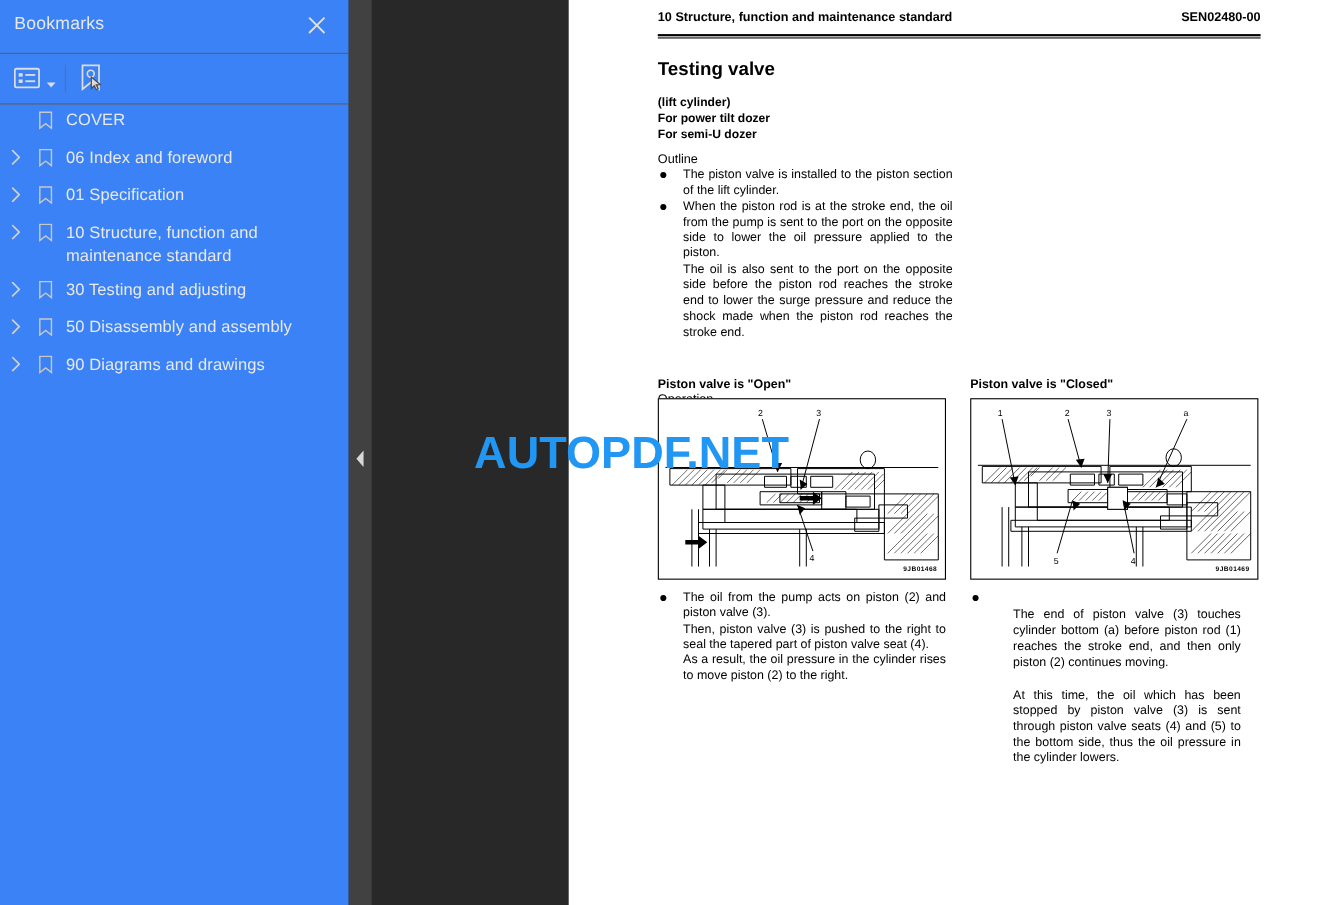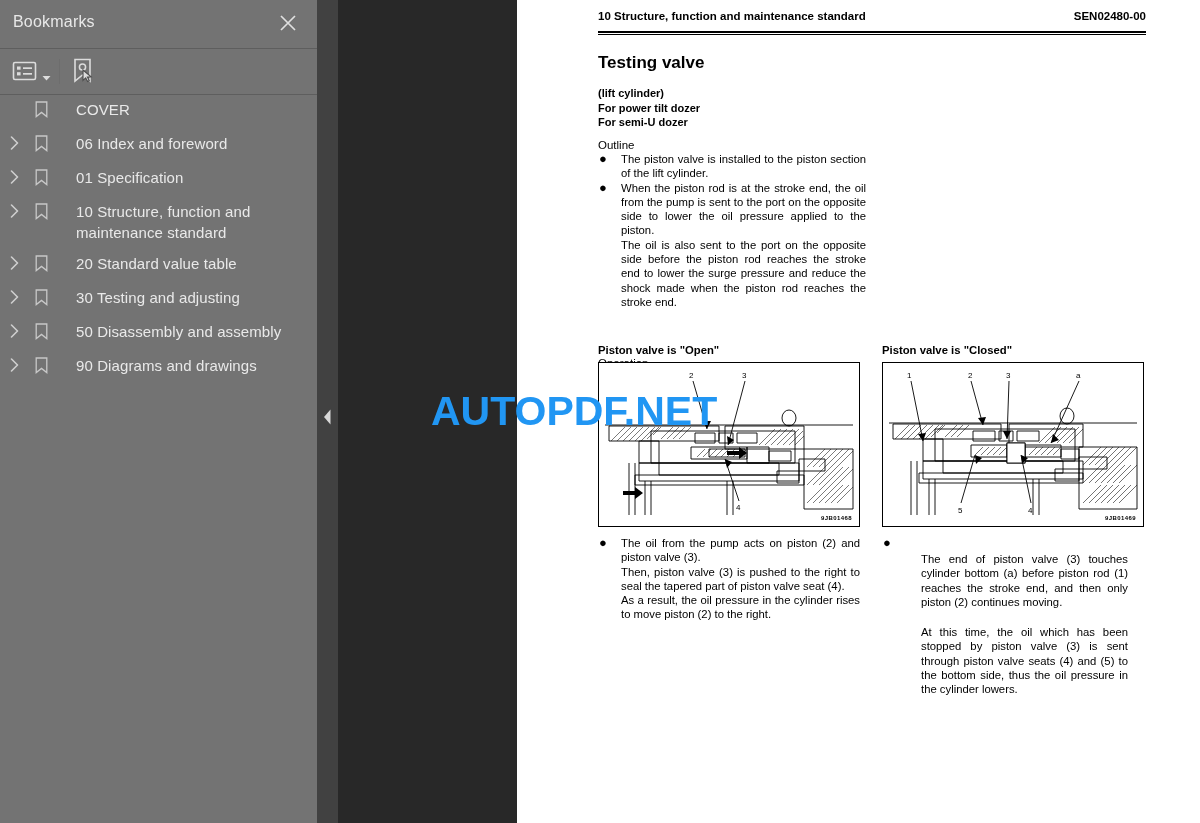--- a/index.html
+++ b/index.html
@@ -8,21 +8,21 @@
     overflow: hidden;
     background: #2b2b2b;
     font-family: "Liberation Sans", sans-serif;
   }
   #app { position: relative; width: 1200px; height: 823px; }
 
   
   #sidebar {
     position: absolute; left: 0; top: 0;
     width: 317px; height: 823px;
-    background: #737373;
+    background: #3b82f6;
     color: #e6e6e6;
     box-sizing: border-box;
   }
   #sidebar-header {
     position: relative;
     height: 48px;
     border-bottom: 1px solid #5e5e5e;
   }
   #sidebar-title {
     position: absolute; left: 13px; top: 13px;
@@ -57,21 +57,20 @@
     flex: 0 0 28px; height: 20px;
     display:flex; align-items:center; justify-content:center;
     cursor: pointer;
   }
   .bm-twisty.empty { visibility: hidden; }
   .bm-bmicon { flex: 0 0 26px; height: 20px; display:flex; align-items:center; justify-content:center;}
   .bm-label {
     font-size: 15px; line-height: 21px; color: #e9e9e9;
     padding-left: 6px; padding-right: 10px;
     letter-spacing: .1px;
-    margin-left: 16px;
   }
 
   
   #splitter {
     position: absolute; left: 317px; top: 0;
     width: 21px; height: 823px;
     background: #414141;
   }
 
   
@@ -226,33 +225,20 @@
             <svg width="9" height="14" viewBox="0 0 9 14">
               <path d="M1.5 1 L7.5 7 L1.5 13" stroke="#cfcfcf" stroke-width="1.6" fill="none" stroke-linecap="round" stroke-linejoin="round"></path>
             </svg>
           </div>
           <div class="bm-bmicon">
             <svg width="13" height="17" viewBox="0 0 13 17">
               <path d="M1.2 1 H11.8 V15.6 L6.5 11.4 L1.2 15.6 Z" fill="none" stroke="#c8c8c8" stroke-width="1.3"></path>
             </svg>
           </div>
           <div class="bm-label">10 Structure, function and maintenance standard</div>
-        </div>
-        <div class="bm-row">
-          <div class="bm-twisty">
-            <svg width="9" height="14" viewBox="0 0 9 14">
-              <path d="M1.5 1 L7.5 7 L1.5 13" stroke="#cfcfcf" stroke-width="1.6" fill="none" stroke-linecap="round" stroke-linejoin="round"></path>
-            </svg>
-          </div>
-          <div class="bm-bmicon">
-            <svg width="13" height="17" viewBox="0 0 13 17">
-              <path d="M1.2 1 H11.8 V15.6 L6.5 11.4 L1.2 15.6 Z" fill="none" stroke="#c8c8c8" stroke-width="1.3"></path>
-            </svg>
-          </div>
-          <div class="bm-label">20 Standard value table</div>
         </div>
         <div class="bm-row">
           <div class="bm-twisty">
             <svg width="9" height="14" viewBox="0 0 9 14">
               <path d="M1.5 1 L7.5 7 L1.5 13" stroke="#cfcfcf" stroke-width="1.6" fill="none" stroke-linecap="round" stroke-linejoin="round"></path>
             </svg>
           </div>
           <div class="bm-bmicon">
             <svg width="13" height="17" viewBox="0 0 13 17">
               <path d="M1.2 1 H11.8 V15.6 L6.5 11.4 L1.2 15.6 Z" fill="none" stroke="#c8c8c8" stroke-width="1.3"></path>

